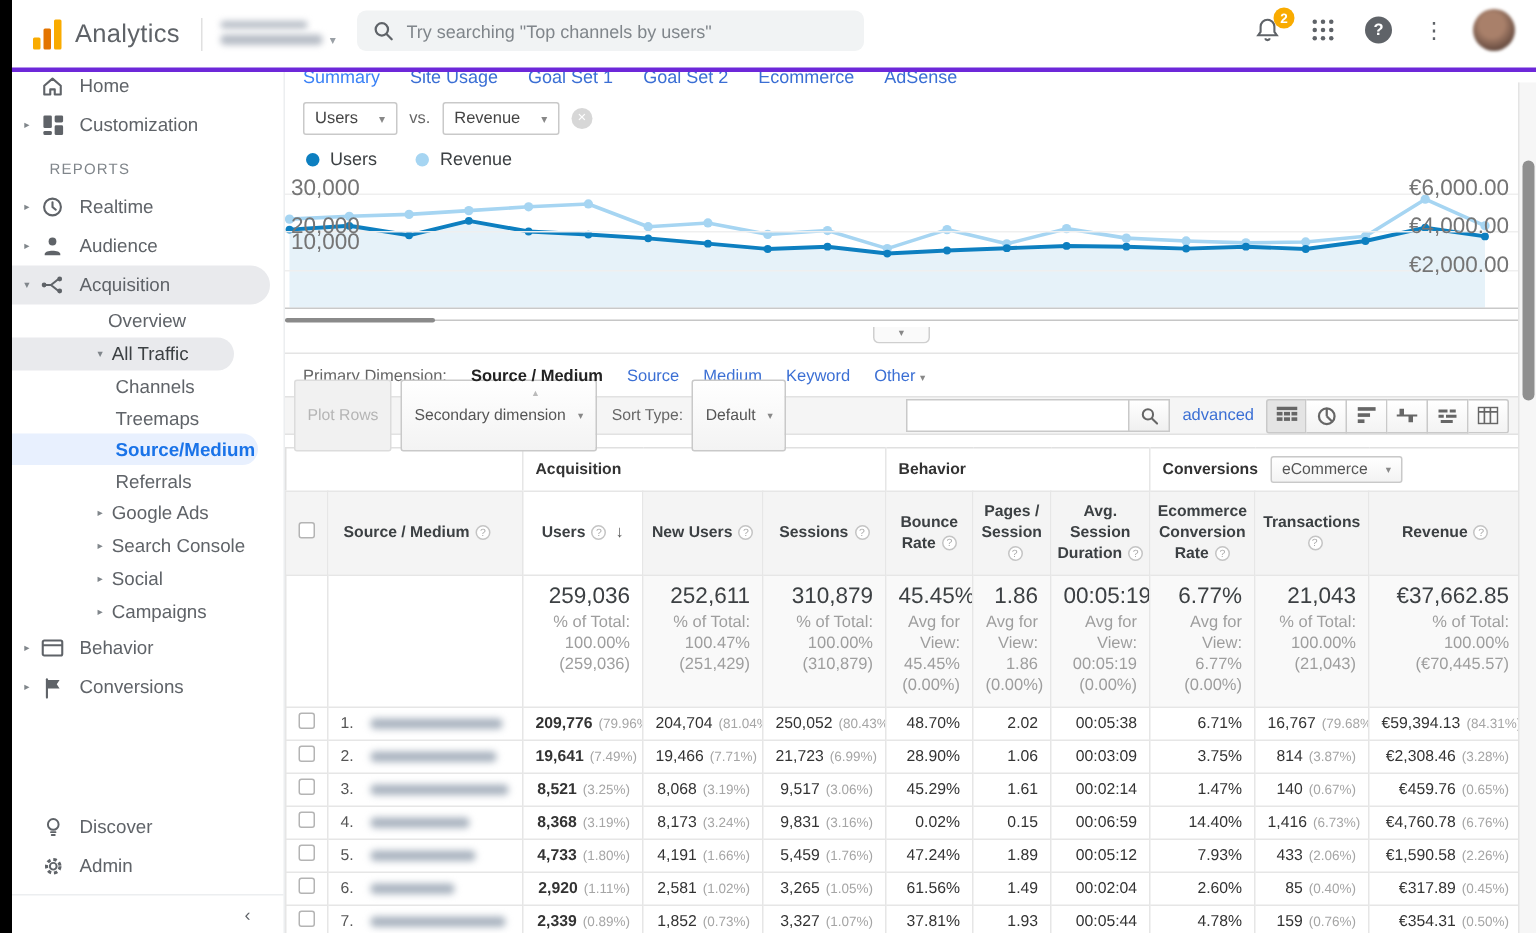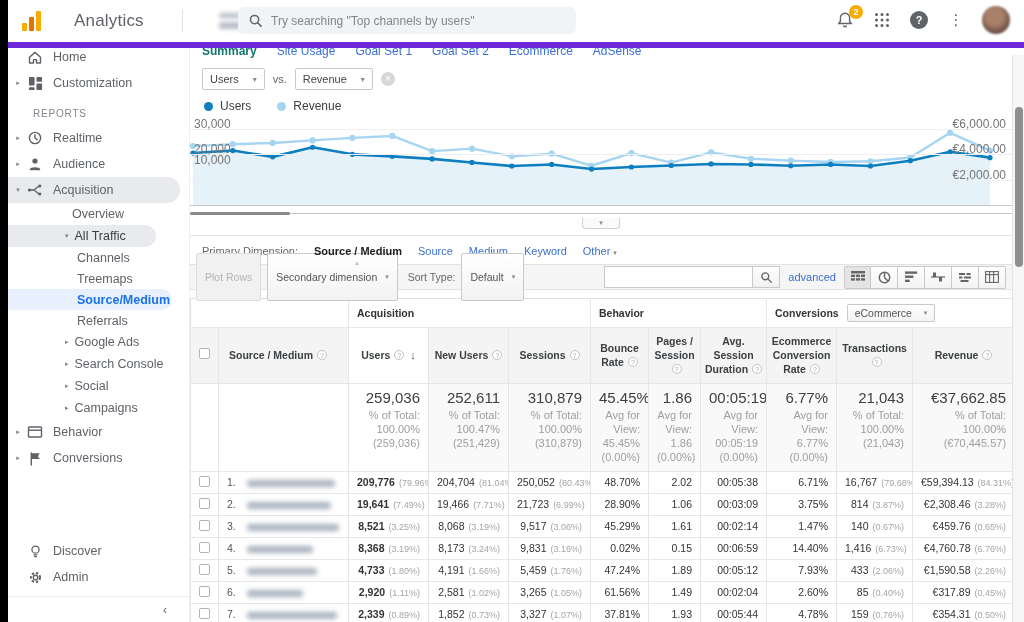--- a/index.html
+++ b/index.html
@@ -2,21 +2,21 @@
 <html><head>
 <meta charset="utf-8">
 <style>
   * { margin:0; padding:0; box-sizing:border-box; }
   html,body { width:1024px; height:622px; overflow:hidden; }
   body { font-family:"Liberation Sans","DejaVu Sans",sans-serif; background:#fff; color:#3c4043; }
   .stage { position:relative; width:1024px; height:622px; overflow:hidden; background:#fff; }
   .edge-left { position:absolute; left:0; top:0; width:8px; height:622px; background:#000; z-index:60; }
 
   
-  .header { position:absolute; left:0; top:0; width:1024px; height:48px; background:#fff; border-bottom:6px solid #6d28d9; z-index:50; display:flex; align-items:center;gap:24px; }
+  .header { position:absolute; left:0; top:0; width:1024px; height:48px; background:#fff; border-bottom:3px solid #6d28d9; z-index:50; display:flex; align-items:center; }
   .logo { display:flex; align-items:flex-end; gap:2px; margin-left:22px; height:20px; }
   .logo .bar1{ width:5px; height:8px; background:#f9ab00; border-radius:1px; }
   .logo .bar2{ width:5px; height:14px; background:#e37400; border-radius:1px; }
   .logo .bar3{ width:5px; height:20px; background:#f9ab00; border-radius:1px; }
   .product-name { font-size:17px; color:#5f6368; margin-left:9px; letter-spacing:.2px; }
   .hdr-divider { width:1px; height:22px; background:#e0e0e0; margin:0 12px 0 14px; }
   .account-switch { display:flex; flex-direction:column; gap:3px; }
   .blurbar { background:#b7bdc6; border-radius:3px; filter:blur(2px); }
   .acct-row { display:flex; align-items:center; gap:5px; }
   .acct-caret { font-size:8px; color:#9aa0a6; }
@@ -47,35 +47,35 @@
   .sidebar-bottom { position:absolute; left:0; bottom:0; width:100%; }
   .collapse-row { border-top:1px solid #eceef0; height:26px; display:flex; align-items:center; justify-content:flex-end; padding-right:22px; color:#5f6368; font-size:12px; cursor:pointer; }
 
   svg.ic { display:block; }
 
   
   .main { position:absolute; left:190px; top:40px; width:822px; height:582px; background:#fff; }
 
   .report-tabs { display:flex; gap:20px; padding:3px 0 0 12px; height:18px; font-size:12px; align-items:center; }
   .report-tabs a { text-decoration:none; color:#3b6fd4; cursor:pointer; }
-  .report-tabs a.active { color:#0f766e; font-weight:bold; cursor:default; }
+  .report-tabs a.active { color:#3b82f6; font-weight:normal; cursor:default; }
 
   .metric-selectors { display:flex; align-items:center; gap:8px; margin:10px 0 0 12px; }
   .sel-btn { display:flex; align-items:center; gap:14px; border:1px solid #c9c9c9; border-radius:2px; background:#fff; font-size:11px; color:#444; padding:4px 7px; cursor:pointer; }
   .sel-btn .cd { font-size:8px; color:#888; }
   .vs-label { font-size:11px; color:#666; }
   .circle-x { width:14px; height:14px; border-radius:50%; background:#d7d7d7; color:#fff; font-size:10px; line-height:14px; text-align:center; cursor:pointer; }
 
   .legend { display:flex; gap:26px; margin:9px 0 0 14px; font-size:12px; color:#3c4043; align-items:center; }
   .legend .dot { display:inline-block; width:9px; height:9px; border-radius:50%; margin-right:7px; vertical-align:-1px; }
 
   .chart-wrap { position:relative; margin-top:4px; height:92px; width:822px; }
   .gridline { position:absolute; left:0; width:100%; height:1px; background:#efefef; }
   .baseline { position:absolute; left:0; width:100%; height:1px; background:#c9c9c9; }
-  .ytick { position:absolute; font-size:12px; color:#757575;text-align:center; }
+  .ytick { position:absolute; font-size:15px; color:#757575;text-align:center; }
   .ytick.left { left:4px; }
   .ytick.right { right:6px; }
   .chart-svg { position:absolute; left:0; top:0; }
 
   .slider-strip { position:relative; height:22px; width:822px; }
   .slider-track { position:absolute; top:4px; left:0; width:100%; height:1px; background:#c6c6c6; }
   .slider-handle { position:absolute; top:3px; left:0; width:100px; height:3px; background:#8a8a8a; border-radius:2px; cursor:pointer; }
   .pull-tab { position:absolute; top:9px; left:50%; margin-left:-19px; width:38px; height:11px; background:#fafafa; border:1px solid #cfcfcf; border-top:none; border-radius:0 0 4px 4px; font-size:7px; color:#888; text-align:center; line-height:9px; cursor:pointer; }
   .section-divider { height:1px; background:#e4e4e4; margin-top:4px; }
 

